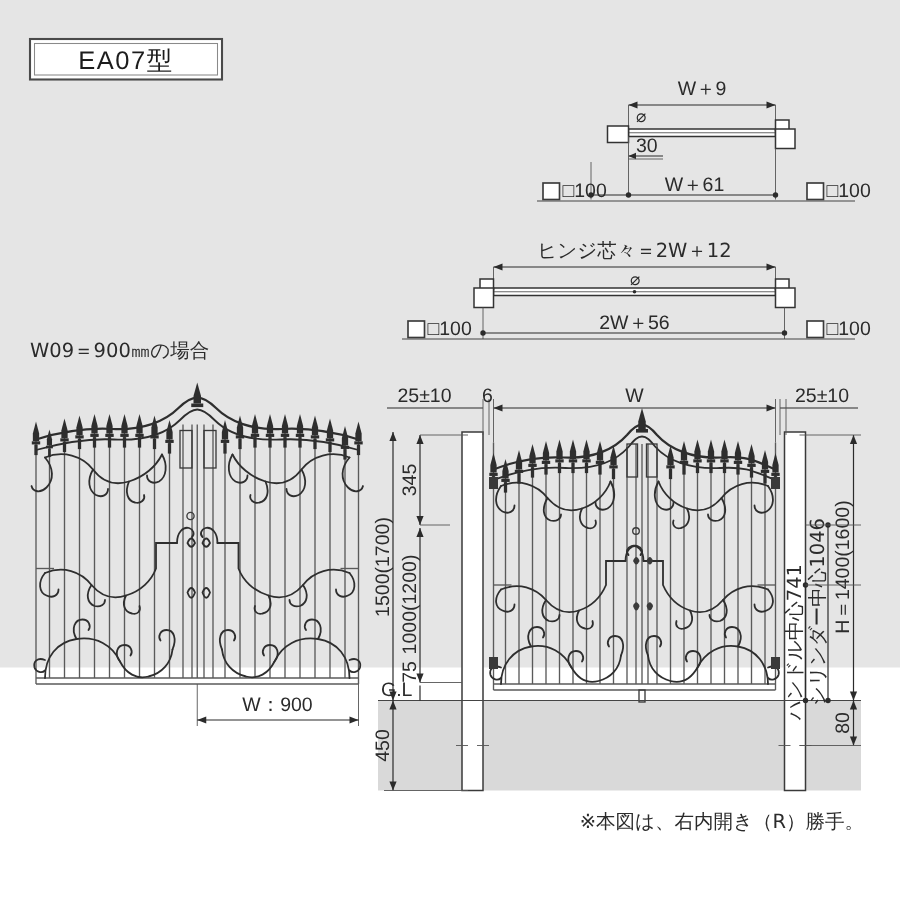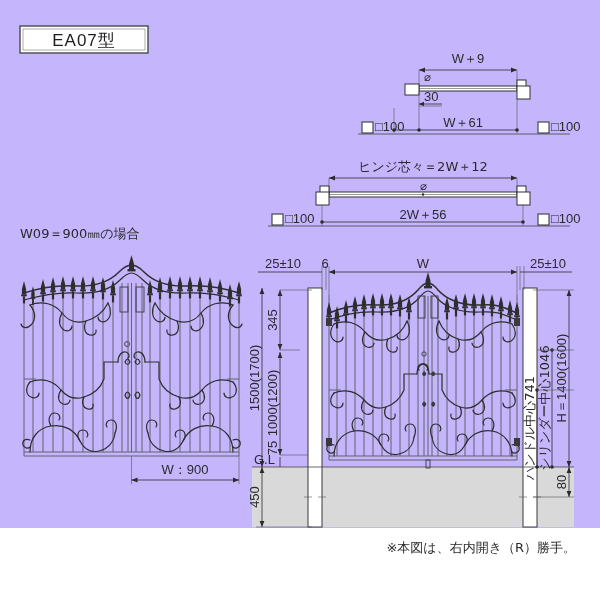--- a/index.html
+++ b/index.html
@@ -1,18 +1,18 @@
 <!DOCTYPE html>
 <html><head>
 <meta charset="utf-8">
 <style>
   html,body{margin:0;padding:0;background:#fff;}
   body{width:600px;height:600px;overflow:hidden;
        font-family:"Liberation Sans","DejaVu Sans",sans-serif;color:#2b2b2b;}
-  #root{position:relative;width:600px;height:528px;background:#c4b5fd;}
+  #root{position:relative;width:600px;height:445px;background:#e5e5e5;}
   svg{display:block;}
   .lbl{font-size:13px;fill:#2b2b2b;font-family:"Liberation Sans","DejaVu Sans",sans-serif;}
   .lbl-sm{font-size:11.5px;fill:#2b2b2b;font-family:"Liberation Sans","DejaVu Sans",sans-serif;}
   .lbl-jp{font-size:13px;fill:#2b2b2b;font-family:"DejaVu Sans",sans-serif;}
   .title-txt{font-size:17px;fill:#1c1c1c;letter-spacing:1px;}
   .dim{stroke:#2b2b2b;stroke-width:0.8;fill:none;}
   .dimthin{stroke:#555;stroke-width:0.6;fill:none;}
   .ext{stroke:#555;stroke-width:0.6;fill:none;}
   .obj{stroke:#333;stroke-width:1;fill:#fff;}
   .picket{stroke:#5a5a5a;stroke-width:0.9;fill:none;}

